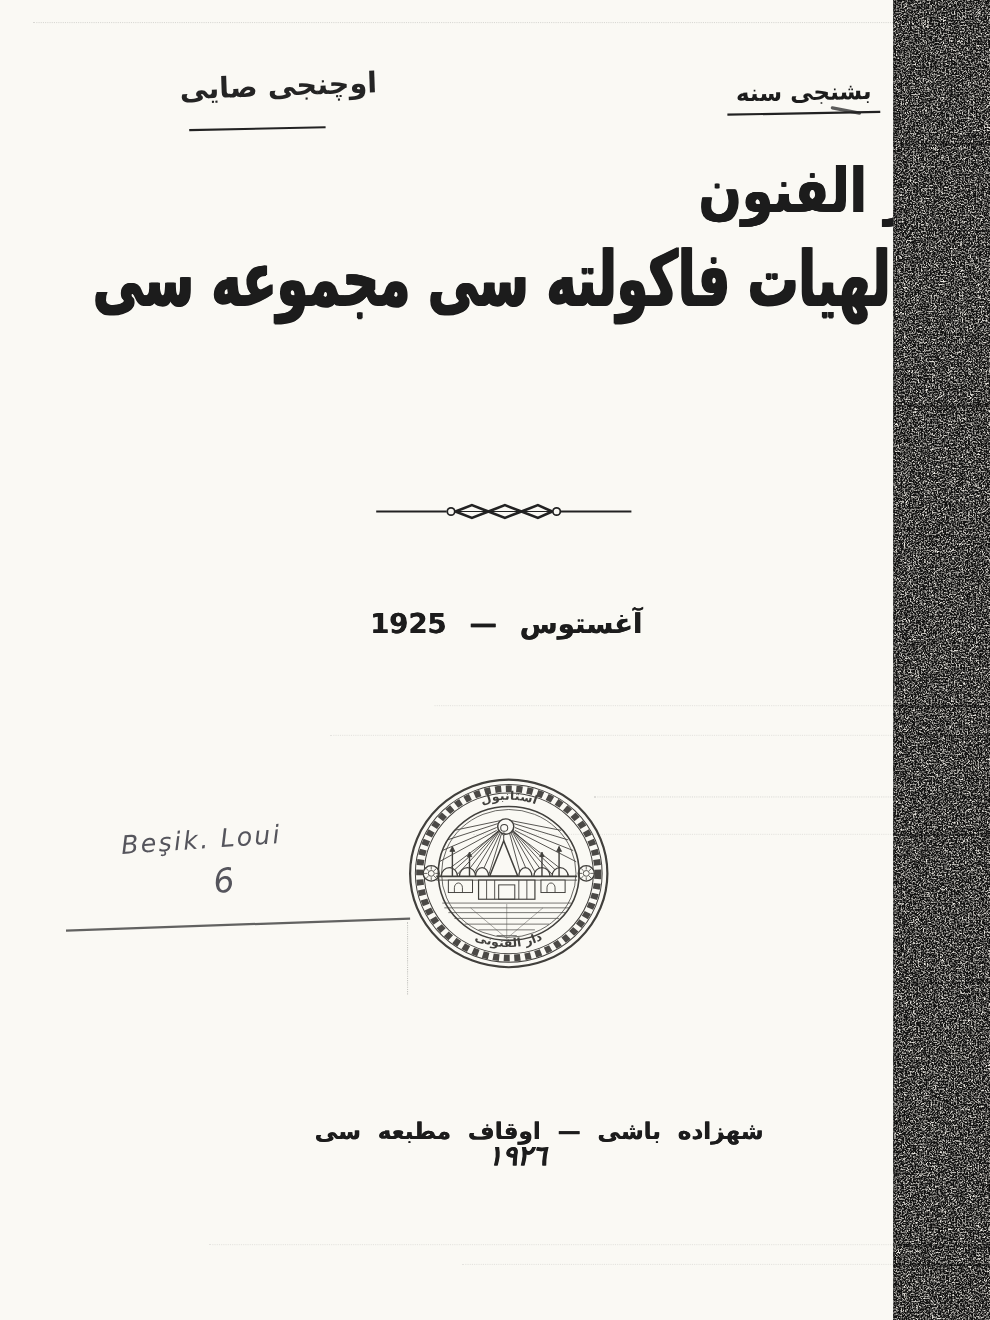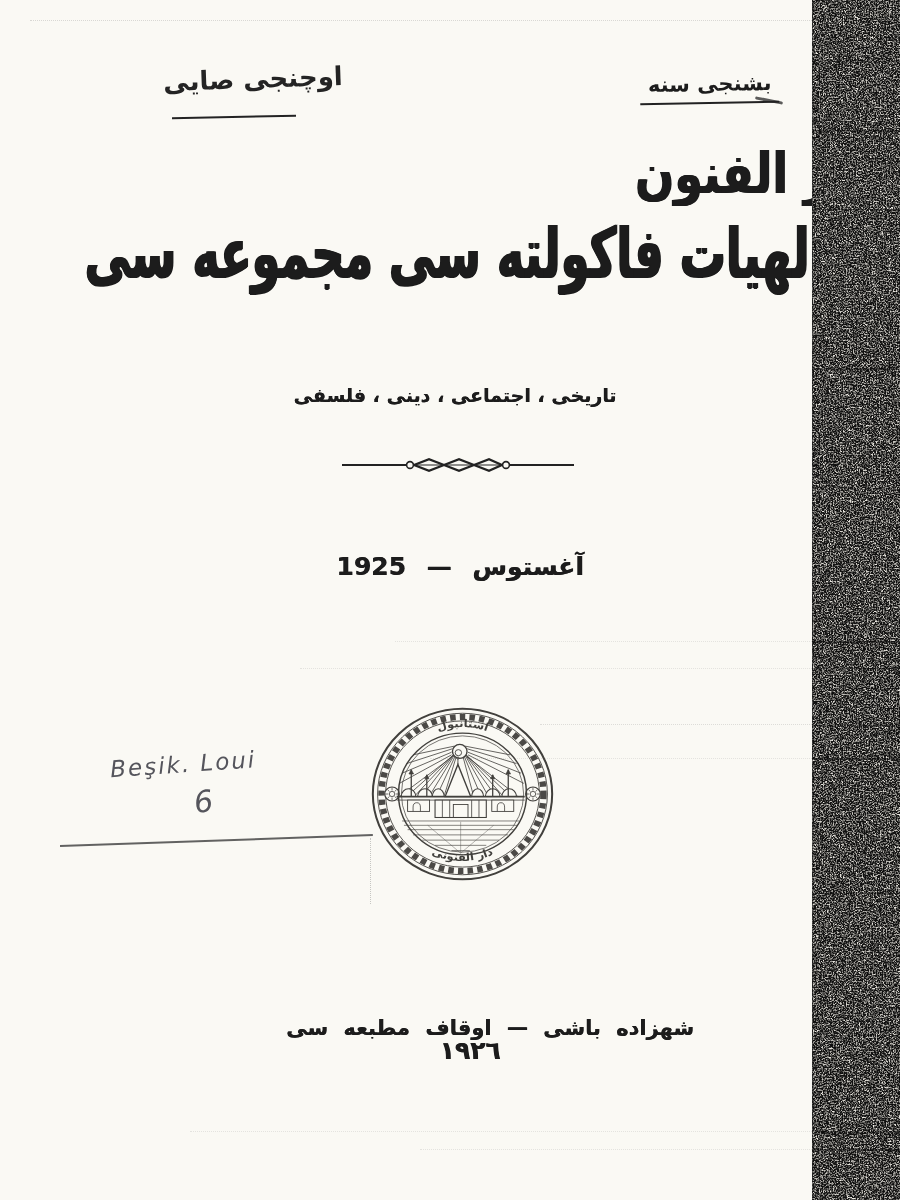--- a/index.html
+++ b/index.html
@@ -8,21 +8,21 @@
     background:#faf9f4;overflow:hidden;
     font-family:"DejaVu Sans",sans-serif;color:#1c1c1c;
   }
   .abs{position:absolute;}
   .rtl{direction:rtl;unicode-bidi:isolate;}
   .center{text-align:center;}
 
   
   .year-label{
     left:620px;top:72px;width:180px;font-size:21px;font-weight:bold;
-    text-align:center;
+    text-align:right;
   }
   .year-label .ul{display:inline-block;padding:0 8px 6px;border-bottom:2px solid #222;
     transform:rotate(-1deg);}
   .hand-issue{
     left:138px;top:64px;width:230px;font-size:26px;font-weight:bold;
     color:#242424;transform:rotate(-2deg);text-align:center;
     letter-spacing:1px;
   }
   .hand-issue-underline{left:172px;top:116px;width:124px;height:2px;background:#232323;
     transform:rotate(-1.2deg);}
@@ -70,21 +70,21 @@
     left:370px;top:838px;width:1px;height:66px;border-left:1px dotted rgba(80,80,80,.3);
   }
 
   
   .imprint-printer{
     left:90px;top:1002px;width:800px;font-size:21px;font-weight:bold;
     word-spacing:8px;text-shadow:0.4px 0 0 currentColor;margin-top:14px;
   }
   .imprint-year{
     left:90px;top:1036px;width:760px;font-size:25px;font-weight:bold;
-    letter-spacing:5px;text-shadow:0.5px 0 0 currentColor;
+    letter-spacing:5px;text-shadow:0.5px 0 0 currentColor;font-style:italic;
   }
 
   
   .edge-band{left:812px;top:0;width:88px;height:1200px;}
   .band-edge-line{left:812px;top:0;width:1px;height:1200px;background:rgba(40,40,40,.55);}
   .band-streak{left:812px;width:88px;background:rgba(10,10,10,.42);height:2px;}
   .scanline{border-top:1px dotted rgba(60,60,60,.38);height:0;}
   .dash-mark{left:755px;top:99px;width:28px;height:3px;background:#333;
     transform:rotate(11deg);opacity:.8;border-radius:2px;}
   .noise-overlay{left:0;top:0;pointer-events:none;opacity:.5;}
@@ -110,21 +110,20 @@
   <div class="abs year-label rtl">
     <span class="ul">بشنجى سنه</span>
   </div>
 
   <div class="abs institution center rtl">
     <span>دار الفنون</span>
   </div>
   <div class="abs journal-title center rtl">
     <span>الهيات فاكولته سى مجموعه سى</span>
   </div>
-  <div class="abs subtitle center rtl">تاريخى ، اجتماعى ، دينى ، فلسفى</div>
 
   <svg class="abs divider" width="236" height="30" viewBox="0 0 236 30">
     <g stroke="#222" fill="none">
       <line x1="2" y1="15" x2="66" y2="15" stroke-width="1.8"></line>
       <line x1="170" y1="15" x2="234" y2="15" stroke-width="1.8"></line>
       <circle cx="70" cy="15" r="3.4" stroke-width="1.6"></circle>
       <circle cx="166" cy="15" r="3.4" stroke-width="1.6"></circle>
       <line x1="74" y1="15" x2="162" y2="15" stroke-width="1"></line>
       <path d="M74,15 L89,9.2 L104,15 L119,20.8 L134,15 L149,9.2 L162,15" stroke-width="2.4"></path>
       <path d="M74,15 L89,20.8 L104,15 L119,9.2 L134,15 L149,20.8 L162,15" stroke-width="2.4"></path>

